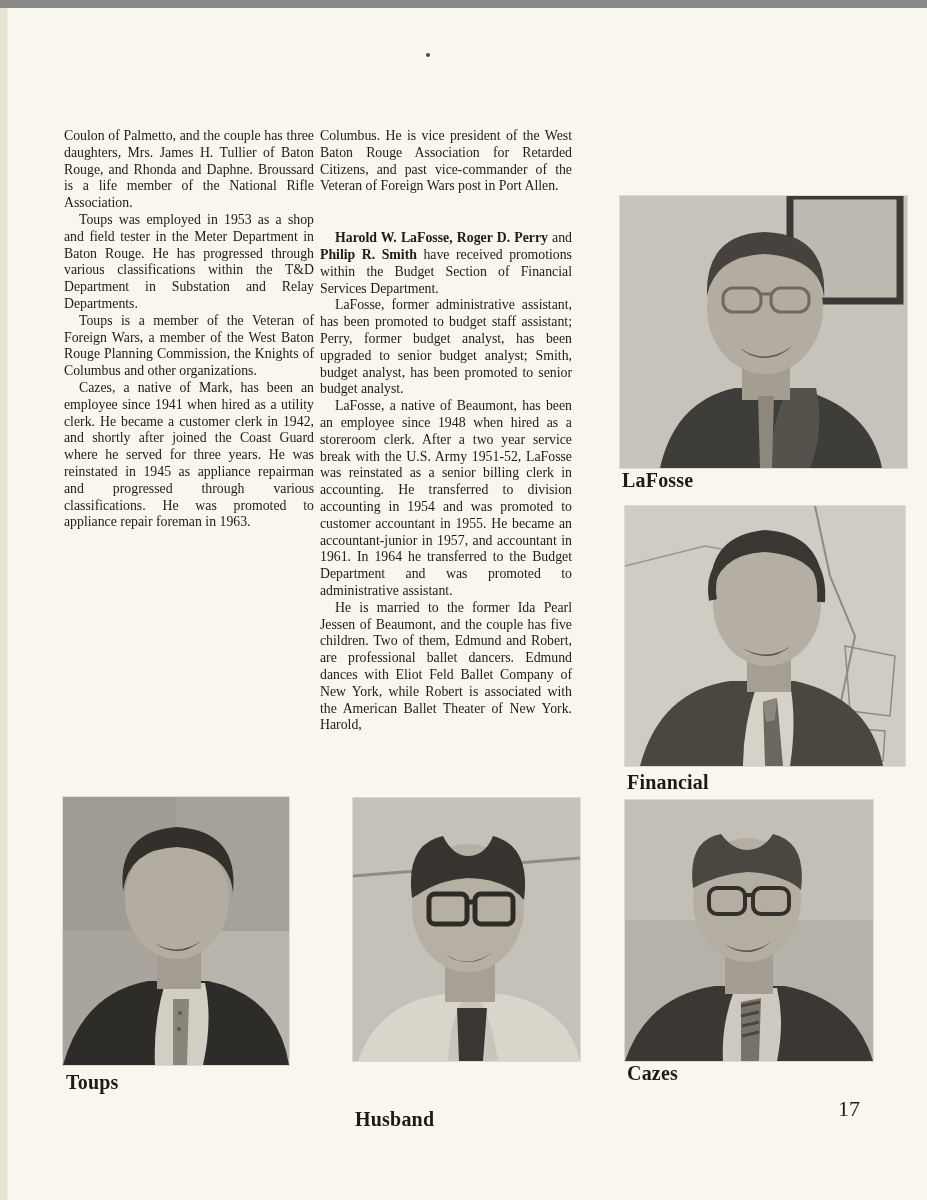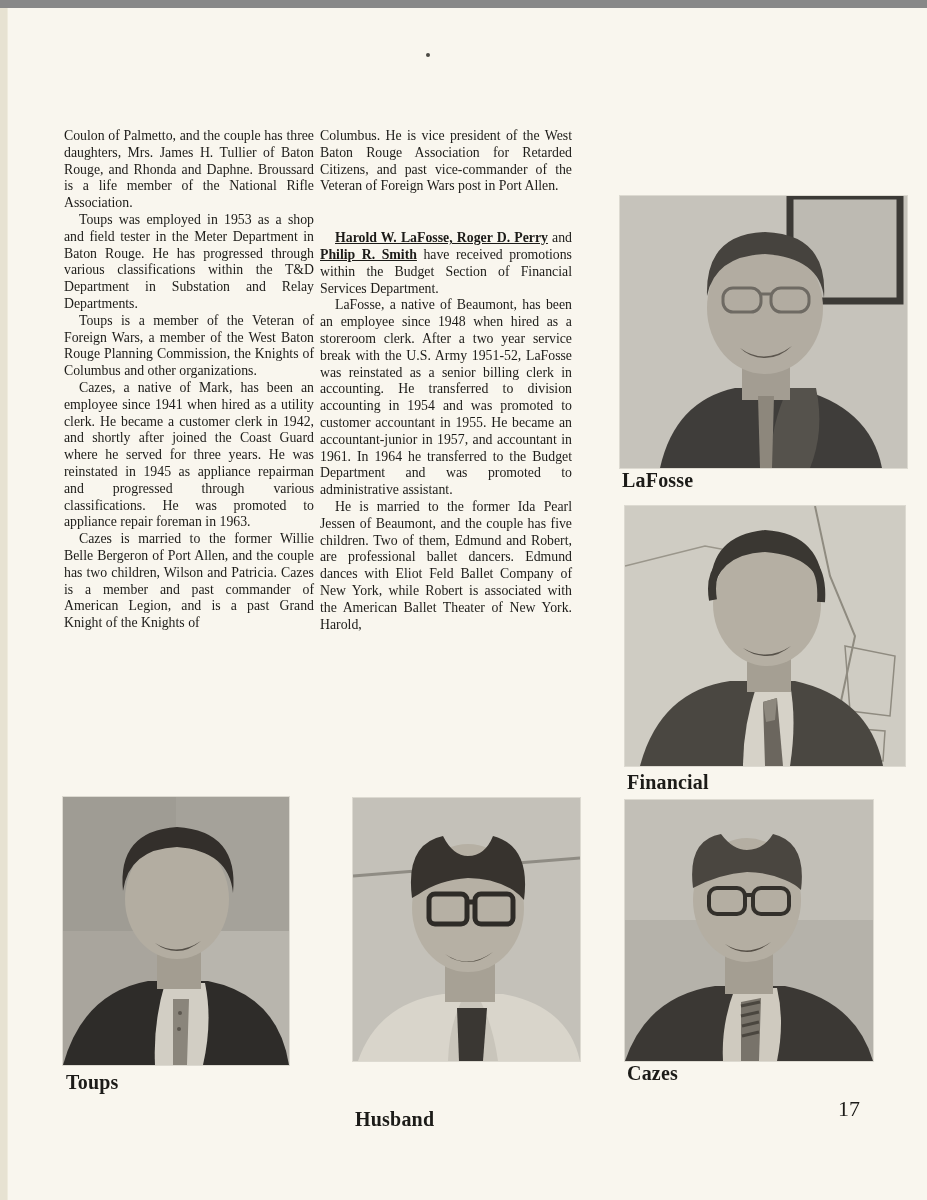--- a/index.html
+++ b/index.html
@@ -28,21 +28,21 @@
     top: 120px;
     font-size: 13.8px;
     line-height: 16.8px;
     text-align: justify;
   }
   .col-left { left: 64px; width: 250px; }
   .col-mid  { left: 320px; width: 252px; }
   .col p { margin: 0; text-indent: 15px; }
   .col p.noindent { text-indent: 0; }
   .col p.gap-before { margin-top: 35px; }
-  .col b { font-weight: bold; text-decoration: underline; }
+  .col b { font-weight: bold; }
   .photo {
     position: absolute;
     background: #c9c9c9;
     box-shadow: 0 0 0 1px rgba(60,58,50,0.15);
   }
   .photo svg { display: block; }
   .caption {
     position: absolute;
     font-weight: bold;
     font-size: 20px;
@@ -61,26 +61,26 @@
 <div class="page">
 
   <div class="edge-strip"></div>
   <div class="speck"></div>
 
   <div class="col col-left">
     <p class="noindent">Coulon of Palmetto, and the couple has three daughters, Mrs. James H. Tullier of Baton Rouge, and Rhonda and Daphne. Broussard is a life member of the National Rifle Association.</p>
     <p>Toups was employed in 1953 as a shop and field tester in the Meter Department in Baton Rouge. He has progressed through various classifications within the T&amp;D Department in Substation and Relay Departments.</p>
     <p>Toups is a member of the Veteran of Foreign Wars, a member of the West Baton Rouge Planning Commission, the Knights of Columbus and other organizations.</p>
     <p>Cazes, a native of Mark, has been an employee since 1941 when hired as a utility clerk. He became a customer clerk in 1942, and shortly after joined the Coast Guard where he served for three years. He was reinstated in 1945 as appliance repairman and progressed through various classifications. He was promoted to appliance repair foreman in 1963.</p>
-    <p>Cazes is married to the former Willie Belle Bergeron of Port Allen, and the couple has two children, Wilson and Patricia. Cazes is a member and past commander of American Legion, and is a past Grand Knight of the Knights of</p>
   </div>
 
   <div class="col col-mid">
     <p class="noindent">Columbus. He is vice president of the West Baton Rouge Association for Retarded Citizens, and past vice-commander of the Veteran of Foreign Wars post in Port Allen.</p>
     <p class="gap-before"><b>Harold W. LaFosse, Roger D. Perry</b><span> and </span><b>Philip R. Smith</b><span> have received promotions within the Budget Section of Financial Services Department.</span></p>
+    <p>LaFosse, former administrative assistant, has been promoted to budget staff assistant; Perry, former budget analyst, has been upgraded to senior budget analyst; Smith, budget analyst, has been promoted to senior budget analyst.</p>
     <p>LaFosse, a native of Beaumont, has been an employee since 1948 when hired as a storeroom clerk. After a two year service break with the U.S. Army 1951-52, LaFosse was reinstated as a senior billing clerk in accounting. He transferred to division accounting in 1954 and was promoted to customer accountant in 1955. He became an accountant-junior in 1957, and accountant in 1961. In 1964 he transferred to the Budget Department and was promoted to administrative assistant.</p>
     <p>He is married to the former Ida Pearl Jessen of Beaumont, and the couple has five children. Two of them, Edmund and Robert, are professional ballet dancers. Edmund dances with Eliot Feld Ballet Company of New York, while Robert is associated with the American Ballet Theater of New York. Harold,</p>
   </div>
 
   <div class="photo" style="left:620px; top:188px;">
     <svg width="287" height="272" viewBox="0 0 287 272">
       <rect x="0" y="0" width="287" height="272" fill="#c6c3bb"></rect>
       <rect x="170" y="0" width="110" height="105" fill="#bdbab2" stroke="#3c3a36" stroke-width="7"></rect>
       <path d="M40 272 Q55 205 115 192 L175 192 Q250 210 262 272 Z" fill="#3f3d3a"></path>
       <path d="M150 272 L190 272 Q205 235 196 192 L168 192 Q150 230 150 272 Z" fill="#55524c"></path>

